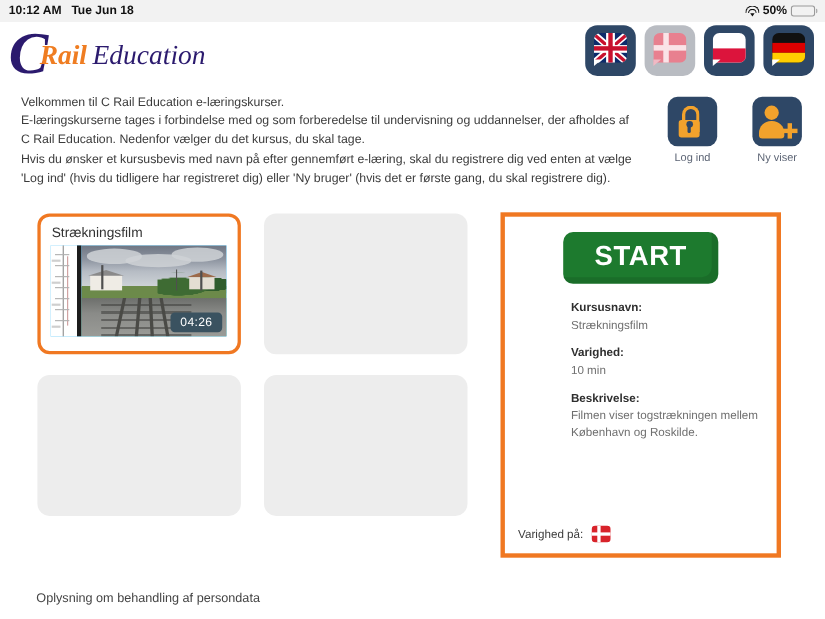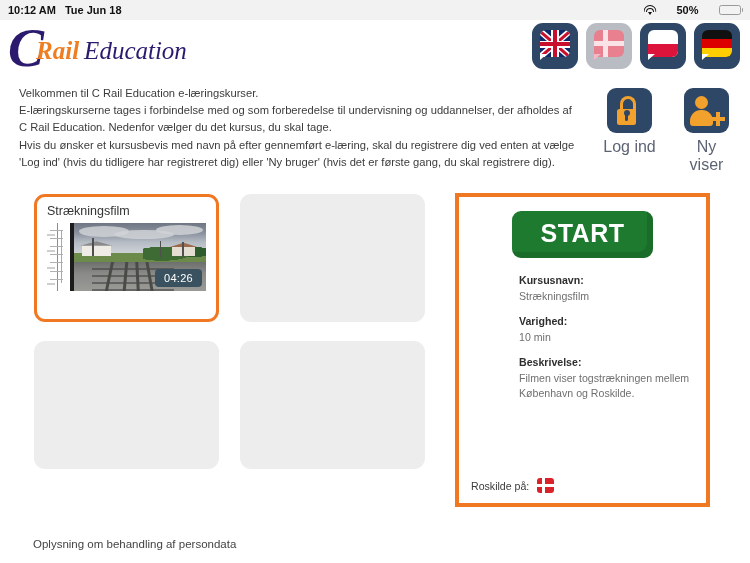--- a/index.html
+++ b/index.html
@@ -13,21 +13,21 @@
   }
 
   
   .statusbar{
     position:absolute;left:0;top:0;width:750px;height:20px;
     background:#f2f2f2;
     display:flex;align-items:center;
     font-size:11px;color:#111;font-weight:bold;
   }
   .sb-left{position:absolute;left:8px;display:flex;gap:9px;align-items:center;}
-  .sb-right{position:absolute;right:7px;display:flex;gap:20px;align-items:center;}
+  .sb-right{position:absolute;right:7px;display:flex;gap:3px;align-items:center;}
   .wifi-icon{display:inline-block;width:13px;height:10px;position:relative;}
   .wifi-icon i{position:absolute;border:1.4px solid #111;border-bottom:none;
     border-radius:50% 50% 0 0 / 100% 100% 0 0;left:50%;transform:translateX(-50%);}
   .wifi-icon i.a{width:11px;height:5.5px;top:0;}
   .wifi-icon i.b{width:6px;height:3px;top:3px;}
   .wifi-icon i.c{width:0;height:0;top:7px;border:none;
     border-left:2px solid transparent;border-right:2px solid transparent;
     border-top:3px solid #111;border-radius:0;}
   .battery{display:inline-flex;align-items:center;}
   .batt-body{width:22px;height:10px;border:1px solid #9a9a9a;border-radius:2.5px;
@@ -111,21 +111,21 @@
   }
   .intro p{margin:0;}
 
   
   .acctbar{position:absolute;right:16px;top:88px;display:flex;gap:22px;}
   .acct{width:55px;text-align:center;cursor:pointer;}
   .acct-ico{
     width:45px;height:45px;border-radius:9px;background:#2e4766;margin:0 auto;
     position:relative;overflow:hidden;
   }
-  .acct-lbl{font-size:16px;color:#5c6474;margin-top:5px;}
+  .acct-lbl{font-size:10px;color:#5c6474;margin-top:5px;}
   
   .lock-shackle{
     position:absolute;left:13px;top:8px;width:16px;height:15px;
     border:3.4px solid #f2a22c;border-bottom:none;
     border-radius:9px 9px 0 0;box-sizing:border-box;
   }
   .lock-shackle:after{
     content:"";position:absolute;right:-3.4px;bottom:-9px;width:3.4px;height:9px;background:#f2a22c;
   }
   .lock-body{
@@ -153,21 +153,21 @@
     width:185px;height:128px;border-radius:11px;background:#ededed;
     box-sizing:border-box;display:inline-block;vertical-align:top;cursor:pointer;
   }
   .card.sel{
     background:#ffffff;border:3px solid #f07822;padding:7px 9px;
   }
   .card.spacer{margin-left:17px;}
   .row2{margin-top:19px;}
   .card-title{font-size:12.5px;color:#333;margin:0 0 5px 1px;}
   .thumb{
-    position:relative;width:160px;height:68px;overflow:hidden;background:#7dd3fc;
+    position:relative;width:160px;height:83px;overflow:hidden;background:#7dd3fc;
   }
   .thumb-schem{
     position:absolute;left:0;top:0;width:24px;height:100%;background:#fff;
   }
   .thumb-schem .vline{position:absolute;left:11px;top:0;width:1px;height:100%;background:#8d8d8d;}
   .thumb-schem .vline2{position:absolute;left:15px;top:12%;width:1px;height:76%;background:#c99;}
   .thumb-schem .tick{position:absolute;left:4px;width:13px;height:1px;background:#b0b0b0;}
   .thumb-schem .lbl{position:absolute;left:1px;width:8px;height:2px;background:#cfcfcf;}
   .thumb-bar{position:absolute;left:24px;top:0;width:4px;height:100%;background:#1c1c1c;}
   .photo{position:absolute;left:28px;top:0;right:0;bottom:0;overflow:hidden;}
@@ -402,21 +402,21 @@
   <div class="field">
     <div class="f-label">Varighed:</div>
     <div class="f-value">10 min</div>
   </div>
   <div class="field">
     <div class="f-label">Beskrivelse:</div>
     <div class="f-value">Filmen viser togstrækningen mellem København og Roskilde.</div>
   </div>
 
   <div class="offered">
-    <span class="offered-lbl">Roskilde på:</span>
+    <span class="offered-lbl">Varighed på:</span>
     <span class="dkflag-sm">
         <span class="v"></span>
         <span class="h"></span>
       </span>
   </div>
 </div>
 
 <div class="footer">Oplysning om behandling af persondata</div>
 
 </body></html>

